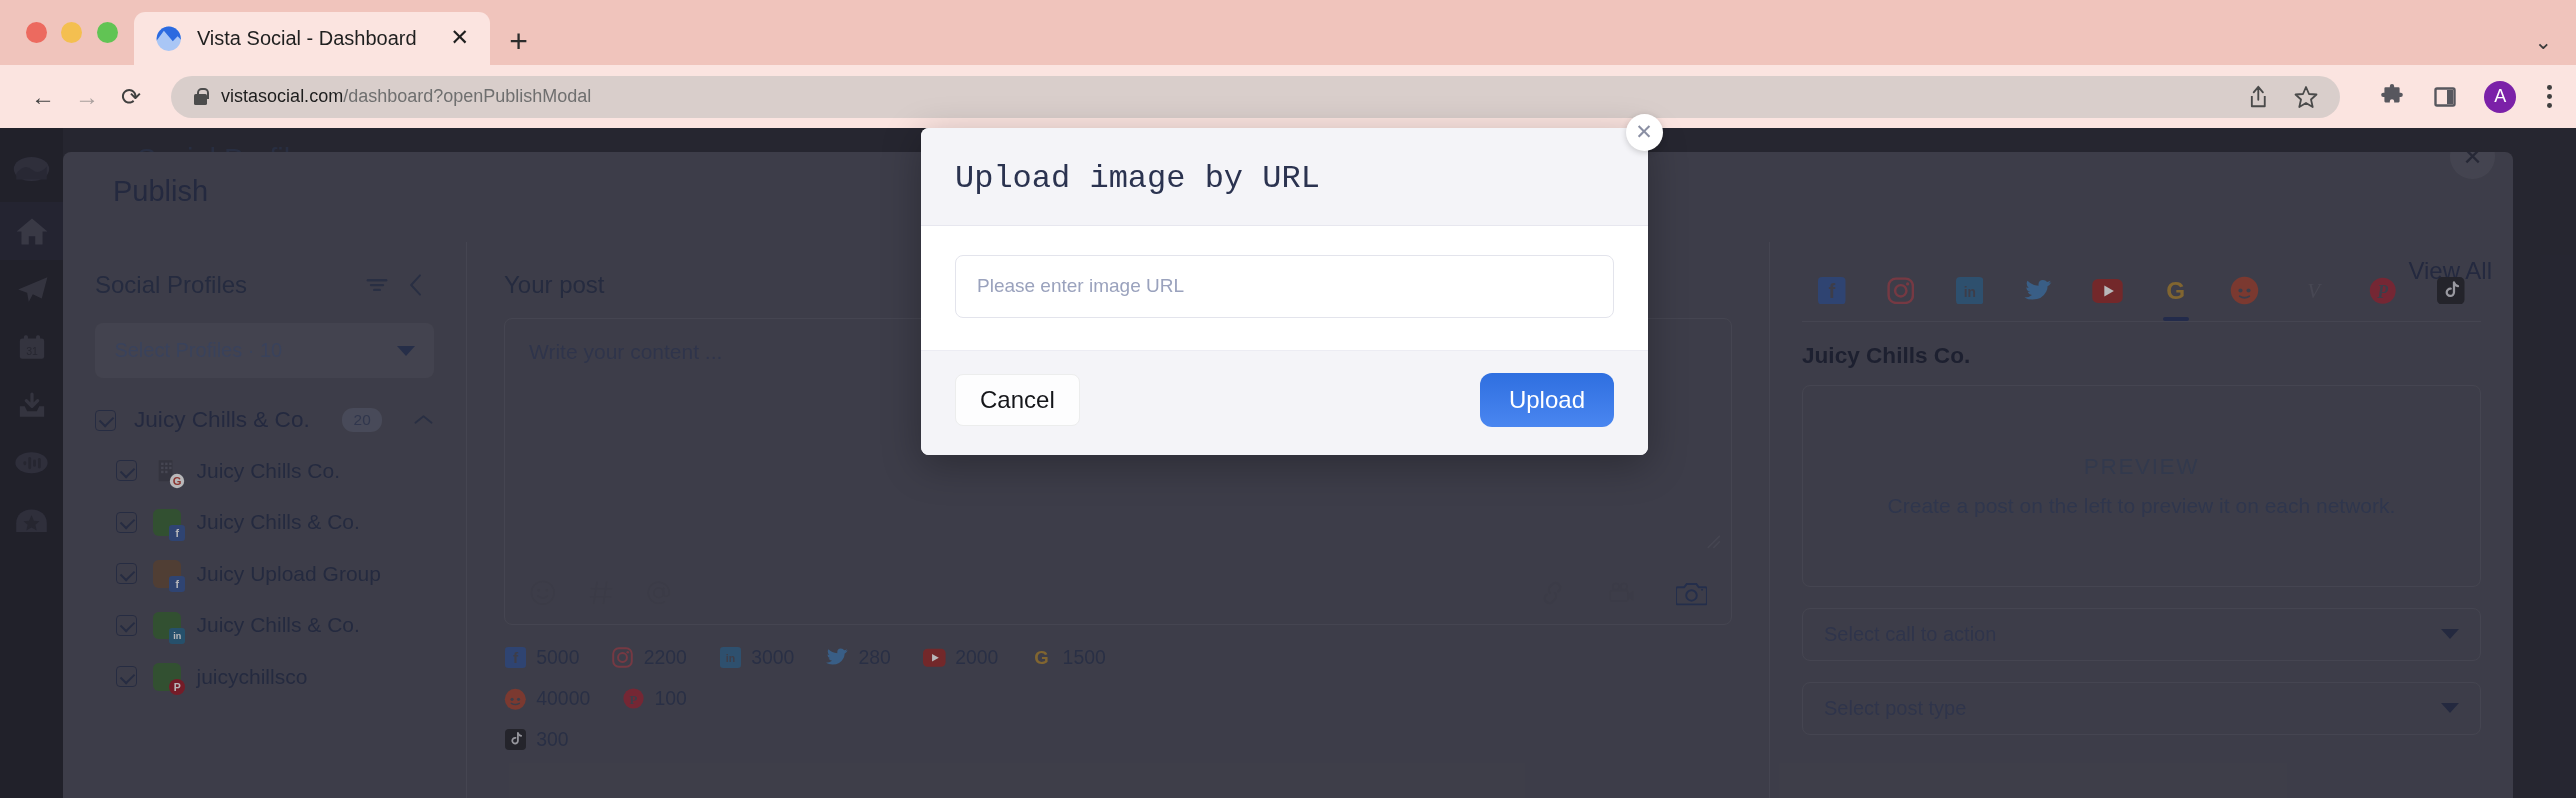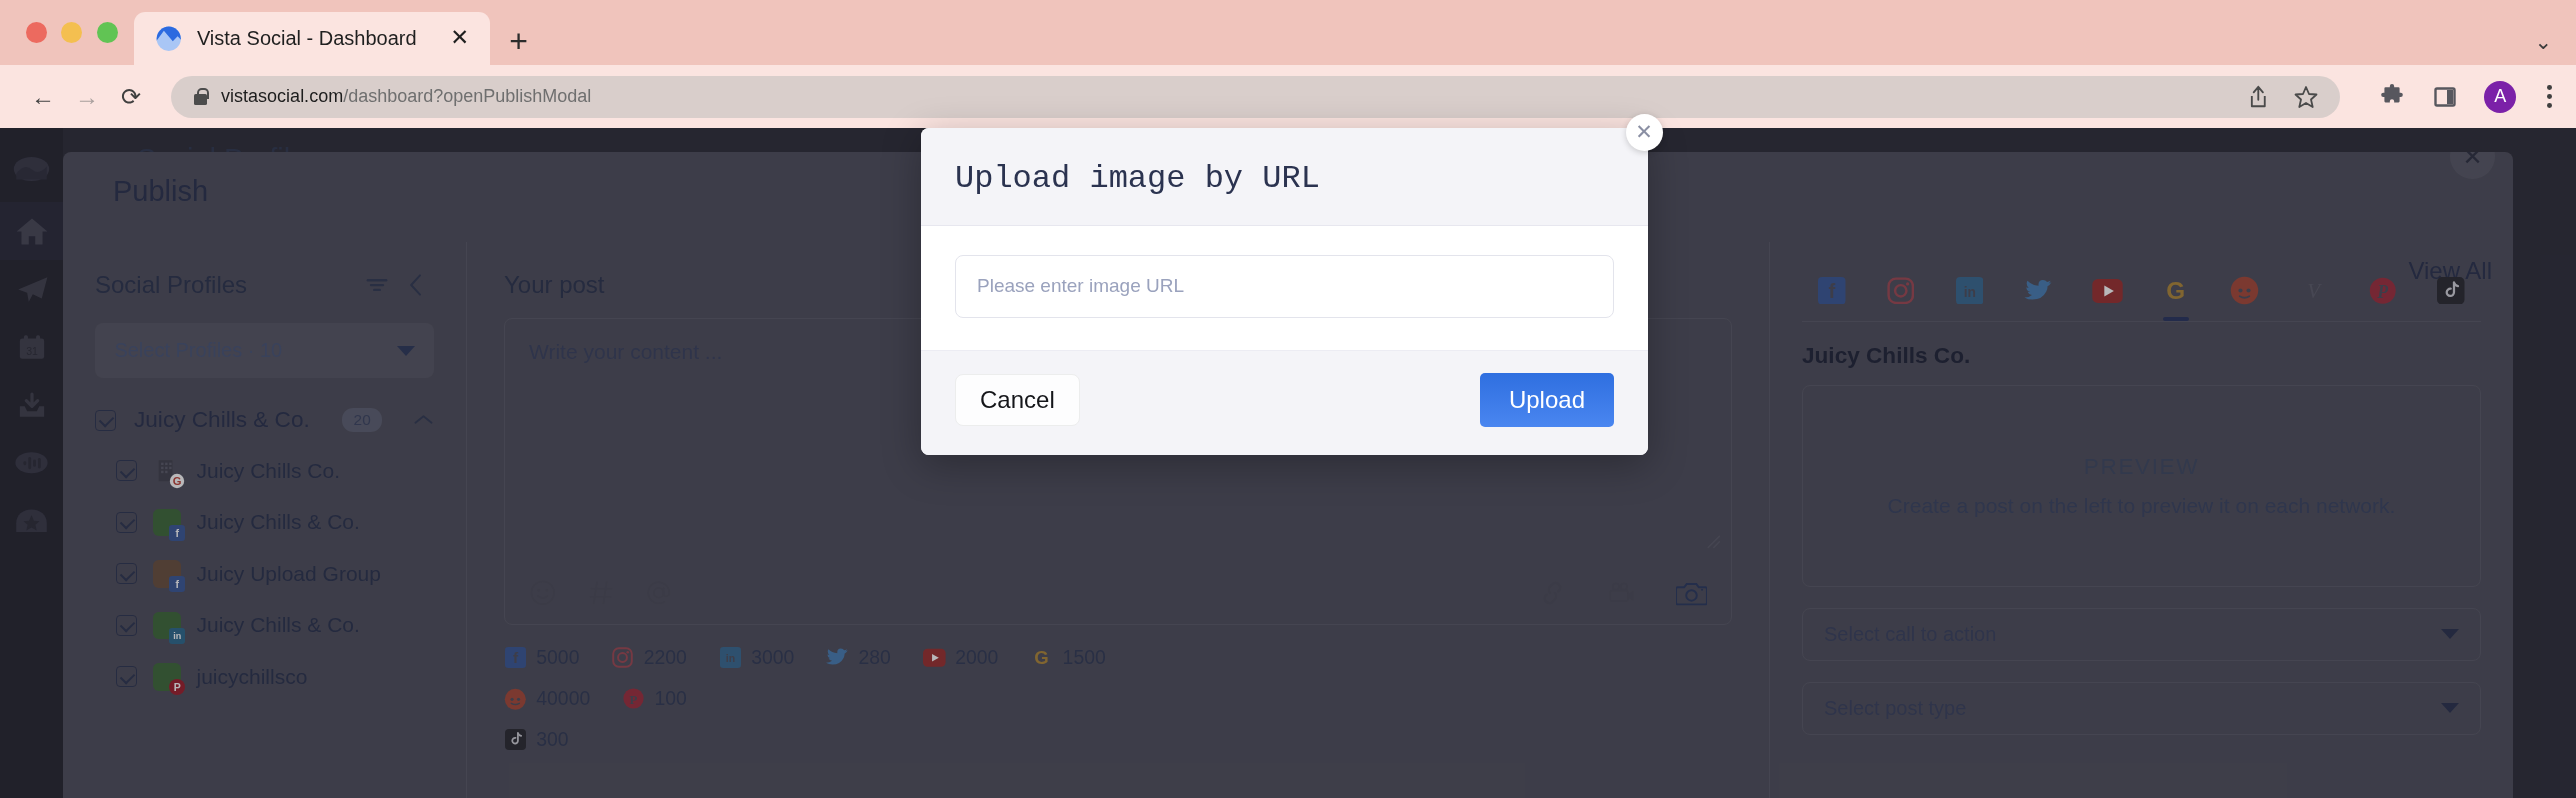--- a/index.html
+++ b/index.html
@@ -282,21 +282,21 @@
     border-top: 0.8px solid #ececf3;
   }
   .btn-cancel {
     background: #fdfdfe; border: 0.8px solid #eceded; border-radius: 8px;
     font-size: 24px; color: #15161a; padding: 11.3px 24px; cursor: pointer;
     font-family: "Liberation Sans", sans-serif;
   }
   .btn-upload {
     margin-left: auto;
     background: linear-gradient(180deg, #2f6fe0 0%, #4a86f0 100%);
-    border: none; border-radius: 5px; color: #fff;
+    border: none; border-radius: 12px; color: #fff;
     font-size: 24px; padding: 13px 29px; cursor: pointer;
     font-family: "Liberation Sans", sans-serif;
   }
 </style>
 </head>
 <body>
 
 <div class="browser">
 
   <div class="tabstrip">

